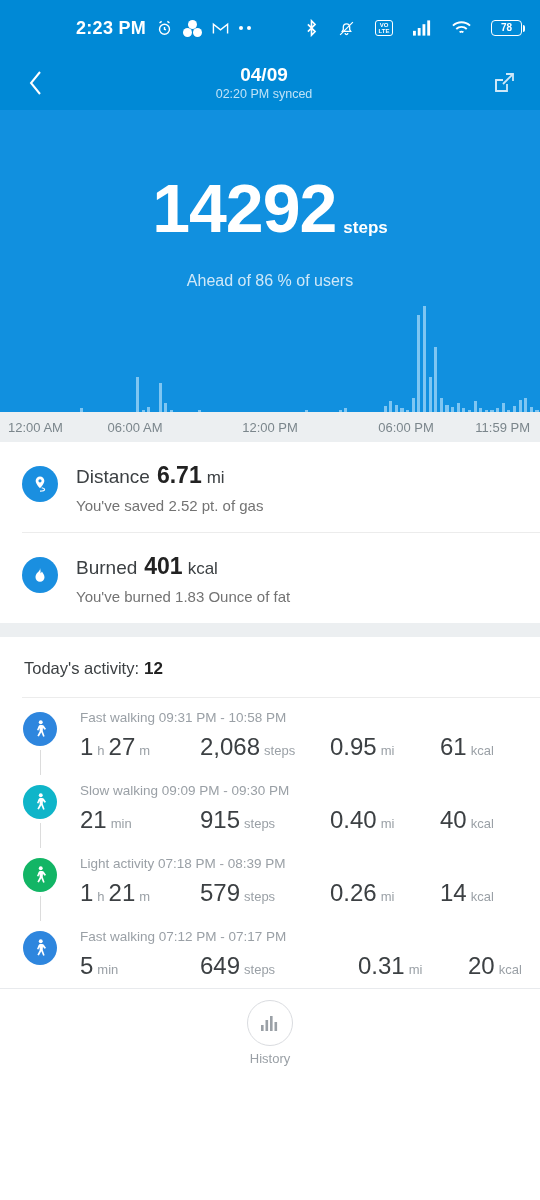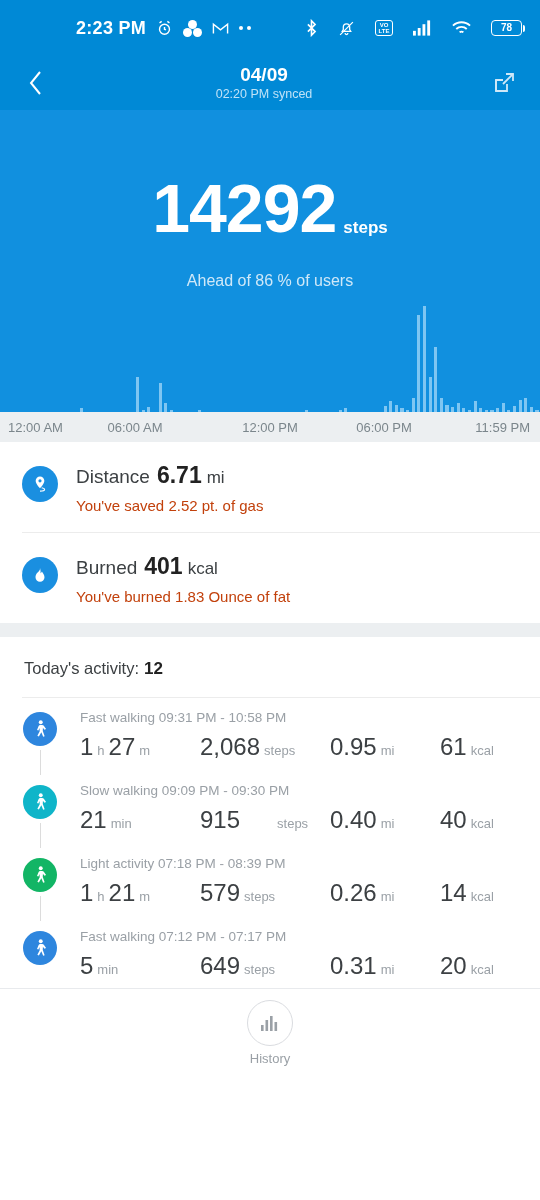--- a/index.html
+++ b/index.html
@@ -71,21 +71,21 @@
 
   
   .card { background:#fff; }
   .gap { height:14px; background:#eceff1; }
   .statline { display:flex; align-items:flex-start; padding: 20px 0 18px 0; }
   .statline .icon { width:36px;height:36px;border-radius:50%;background:#1a8fe0;display:flex;align-items:center;justify-content:center;margin:4px 18px 0 22px;flex:none;}
   .stat-main { font-size:19px; color:#3c4043; display:flex; align-items:baseline; }
   .stat-label { color:#3c4043; }
   .stat-val { font-size:23px; font-weight:bold; margin:0 5px 0 7px; color:#222;}
   .stat-unit { font-size:17px; color:#3c4043;}
-  .stat-sub { font-size:15px; color:#c2410c; margin-top:8px;}
+  .stat-sub { font-size:15px; color:#737373; margin-top:8px;}
   .divider { height:1px; background:#ececec; margin-left:22px; }
 
   
   .act-head { padding: 22px 22px 18px 24px; font-size:16.5px; color:#3c4043; }
   .act-head b { font-weight:bold; color:#222; margin-left:5px; font-size:17px;}
   .act-list { position:relative; }
   .act-row { display:flex; padding: 8px 0 10px 0; position:relative; }
   .act-iconcol { width:80px; flex:none; display:flex; justify-content:center; position:relative; }
   .act-icon { width:34px;height:34px;border-radius:50%;display:flex;align-items:center;justify-content:center;margin-top:6px;z-index:2;}
   .act-line { position:absolute; top:44px; bottom:-14px; left:50%; width:1px; background:#dcdcdc; margin-left:-0.5px; }
@@ -243,21 +243,21 @@
           <div class="bar" style="left: 529.763px; width: 3.15px; height: 4.71111px; background: rgb(127, 198, 242);"></div>
           <div class="bar" style="left: 535.388px; width: 3.15px; height: 2.35556px; background: rgb(127, 198, 242);"></div>
         </div>
     </div>
   </div>
 
   <div class="axis" id="axis" style="position: relative;">
       <span style="position: absolute; left: 8px;">12:00 AM</span>
       <span style="position: absolute; left: 135px; transform: translateX(-50%);">06:00 AM</span>
       <span style="position: absolute; left: 270px; transform: translateX(-50%);">12:00 PM</span>
-      <span style="position: absolute; left: 384px; transform: translateX(-50%);">06:00 PM</span>
+      <span style="position: absolute; left: 406px; transform: translateX(-50%);">06:00 PM</span>
       <span style="position: absolute; right: 10px;">11:59 PM</span>
     </div>
 
   <div class="card">
     <div class="statline">
       <div class="icon">
         <svg width="20" height="20" viewBox="0 0 24 24" fill="#fff">
           <path d="M12 3a5.2 5.2 0 0 0-5.2 5.2c0 3.8 5.2 9 5.2 9s5.2-5.2 5.2-9A5.2 5.2 0 0 0 12 3zm0 7.1a1.9 1.9 0 1 1 0-3.8 1.9 1.9 0 0 1 0 3.8z"></path>
           <path d="M14 16.5c2 .4 3.5 1.1 3.5 2 0 1.2-2.5 2-5.5 2" fill="none" stroke="#fff" stroke-width="1.4"></path>
         </svg>
@@ -341,21 +341,21 @@
             </div>
             <div class="act-line"></div>
           </div>
           <div class="act-body">
             <div class="act-title">Slow walking 09:09 PM - 09:30 PM</div>
             <div class="act-stats">
               <div class="act-stat" style="width: 120px;">
                 <span class="act-num">21</span>
                 <span class="act-u2">min</span>
               </div>
-              <div class="act-stat" style="width: 130px; gap: 33px;">
+              <div class="act-stat" style="width: 130px;">
                 <span class="act-num">915</span>
                 <span class="act-u">steps</span>
               </div>
               <div class="act-stat" style="width: 110px; text-align: center;">
                 <span class="act-num">0.40</span>
                 <span class="act-u">mi</span>
               </div>
               <div class="act-stat" style="width: 90px;">
                 <span class="act-num">40</span>
                 <span class="act-u">kcal</span>
@@ -410,21 +410,21 @@
             <div class="act-title">Fast walking 07:12 PM - 07:17 PM</div>
             <div class="act-stats">
               <div class="act-stat" style="width: 120px;">
                 <span class="act-num">5</span>
                 <span class="act-u2">min</span>
               </div>
               <div class="act-stat" style="width: 130px;">
                 <span class="act-num">649</span>
                 <span class="act-u">steps</span>
               </div>
-              <div class="act-stat" style="width: 110px;">
+              <div class="act-stat" style="width: 110px; margin-left: 28px;">
                 <span class="act-num">0.31</span>
                 <span class="act-u">mi</span>
               </div>
               <div class="act-stat" style="width: 90px;">
                 <span class="act-num">20</span>
                 <span class="act-u">kcal</span>
               </div>
             </div>
           </div>
         </div>

